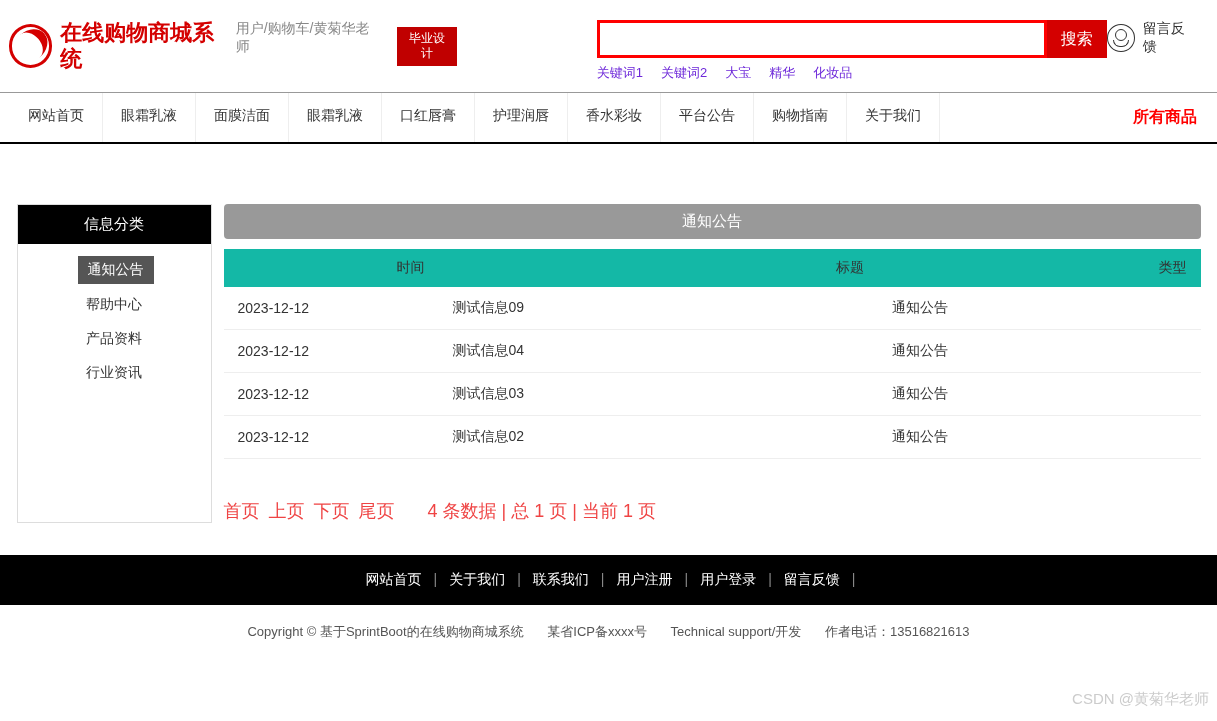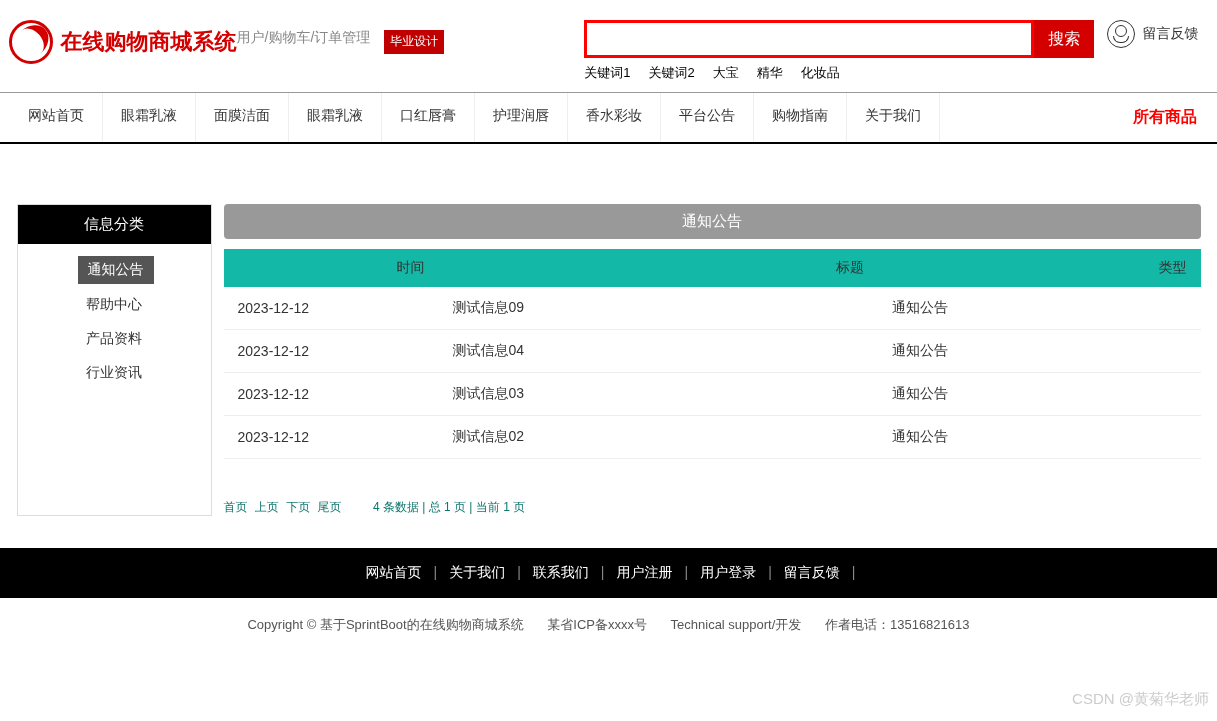--- a/index.html
+++ b/index.html
@@ -11,21 +11,21 @@
 .logo-icon { width: 44px; height: 44px; border-radius: 50%; border: 3px solid #d40000; position: relative; display: flex; align-items: center; justify-content: center; }
 .logo-icon::after { content: ""; position: absolute; width: 30px; height: 30px; border-right: 8px solid #d40000; border-radius: 50%; transform: rotate(-40deg); }
 .brand { display: flex; flex-direction: row; }
 .brand-title { font-size: 22px; font-weight: bold; color: #d40000; line-height: 1.2; }
 .brand-sub { font-size: 14px; color: #888; }
 .grad-badge { background: #c00000; color: #fff; font-size: 12px; padding: 4px 6px; line-height: 1.3; text-align: center; margin-left: 6px; }
 .search-area { margin-left: 140px; flex: 1; }
 .search-row { display: flex; }
 .search-input { width: 450px; height: 38px; border: 3px solid #ff0000; padding: 0 8px; font-size: 14px; outline: none; }
 .search-btn { width: 60px; height: 38px; background: #d40000; color: #fff; border: none; font-size: 16px; cursor: pointer; }
-.keywords { margin-top: 6px; font-size: 13px; color: #000000; }
+.keywords { margin-top: 6px; font-size: 13px; color: #6d28d9; }
 .keywords span { margin-right: 18px; cursor: pointer; }
 .feedback { display: flex; align-items: center; gap: 8px; cursor: pointer; margin-left: auto; padding-right: 10px; }
 .fb-icon { width: 28px; height: 28px; border: 1.5px solid #333; border-radius: 50%; position: relative; display: flex; align-items: center; justify-content: center; }
 .fb-icon::before { content: ""; width: 10px; height: 10px; border: 1.5px solid #333; border-radius: 50%; position: absolute; top: 4px; }
 .fb-icon::after { content: ""; width: 14px; height: 6px; border: 1.5px solid #333; border-top: none; border-radius: 0 0 8px 8px; position: absolute; bottom: 4px; }
 .navbar { border-top: 1px solid #999; border-bottom: 2px solid #000; }
 .nav-inner { display: flex; width: 100%; }
 .nav-left-space { width: 10px; }
 .nav-menu { display: flex; }
 .nav-item { padding: 14px 18px; font-size: 14px; cursor: pointer; border-right: 1px solid #eee; color: #333; }
@@ -34,21 +34,21 @@
 .sidebar { width: 195px; border: 1px solid #ddd; background: #fff; }
 .sidebar-header { background: #000; color: #fff; text-align: center; padding: 10px 0; font-size: 15px; }
 .cat-list { padding: 8px 0; }
 .cat-item { text-align: center; padding: 8px 0; cursor: pointer; font-size: 14px; color: #333; }
 .cat-item.active { display: inline-block; background: #555; color: #fff; padding: 5px 10px; margin: 4px 0 4px 60px; }
 .content { flex: 1; }
 .content-header { background: #999; color: #fff; text-align: center; padding: 8px 0; font-size: 15px; border-radius: 4px; }
 .table { width: 100%; margin-top: 10px; border-collapse: collapse; }
 .table th { text-align: right; padding: 10px 14px; background: #14b8a6; font-weight: normal; font-size: 14px; }
 .table td { padding: 12px 14px; border-bottom: 1px solid #eee; font-size: 14px; }
-.pager { margin-top: 40px; font-size: 12px; color: #0f766e; }
+.pager { margin-top: 40px; font-size: 18px; color: #ef4444; }
 .pager-link { margin-right: 4px; cursor: pointer; }
 .pager-info { margin-left: 24px; }
 .footer-nav { background: #000; color: #fff; text-align: center; padding: 16px 0; margin-top: 20px; font-size: 14px; }
 .footer-nav a { color: #fff; text-decoration: none; margin: 0 8px; cursor: pointer; }
 .footer-sep { color: #888; margin: 0 4px; }
 .footer-info { text-align: center; padding: 18px 0 40px; font-size: 13px; color: #555; }
 .footer-info span { margin: 0 10px; }
 .watermark { position: fixed; bottom: 12px; right: 8px; color: #ccc; font-size: 15px; pointer-events: none; }
 .col-time { width: 22%; }
 .col-title { width: 45%; }
@@ -56,21 +56,21 @@
 </style>
 </head>
 <body>
 
 <div class="header">
   <div class="container header-inner">
     <div class="logo-wrap">
       <div class="logo-icon"></div>
       <div class="brand">
         <div class="brand-title">在线购物商城系统</div>
-        <div class="brand-sub">用户/购物车/订单管理</div>
+        <div class="brand-sub">用户/购物车/黄菊华老师</div>
       </div>
       <div class="grad-badge"><span>毕业设计</span></div>
     </div>
     <div class="search-area">
       <div class="search-row">
         <input class="search-input" type="text" placeholder="" style="">
         <button class="search-btn">搜索</button>
       </div>
       <div class="keywords" id="kw-list"><span>关键词1</span><span>关键词2</span><span>大宝</span><span>精华</span><span>化妆品</span></div>
     </div>

